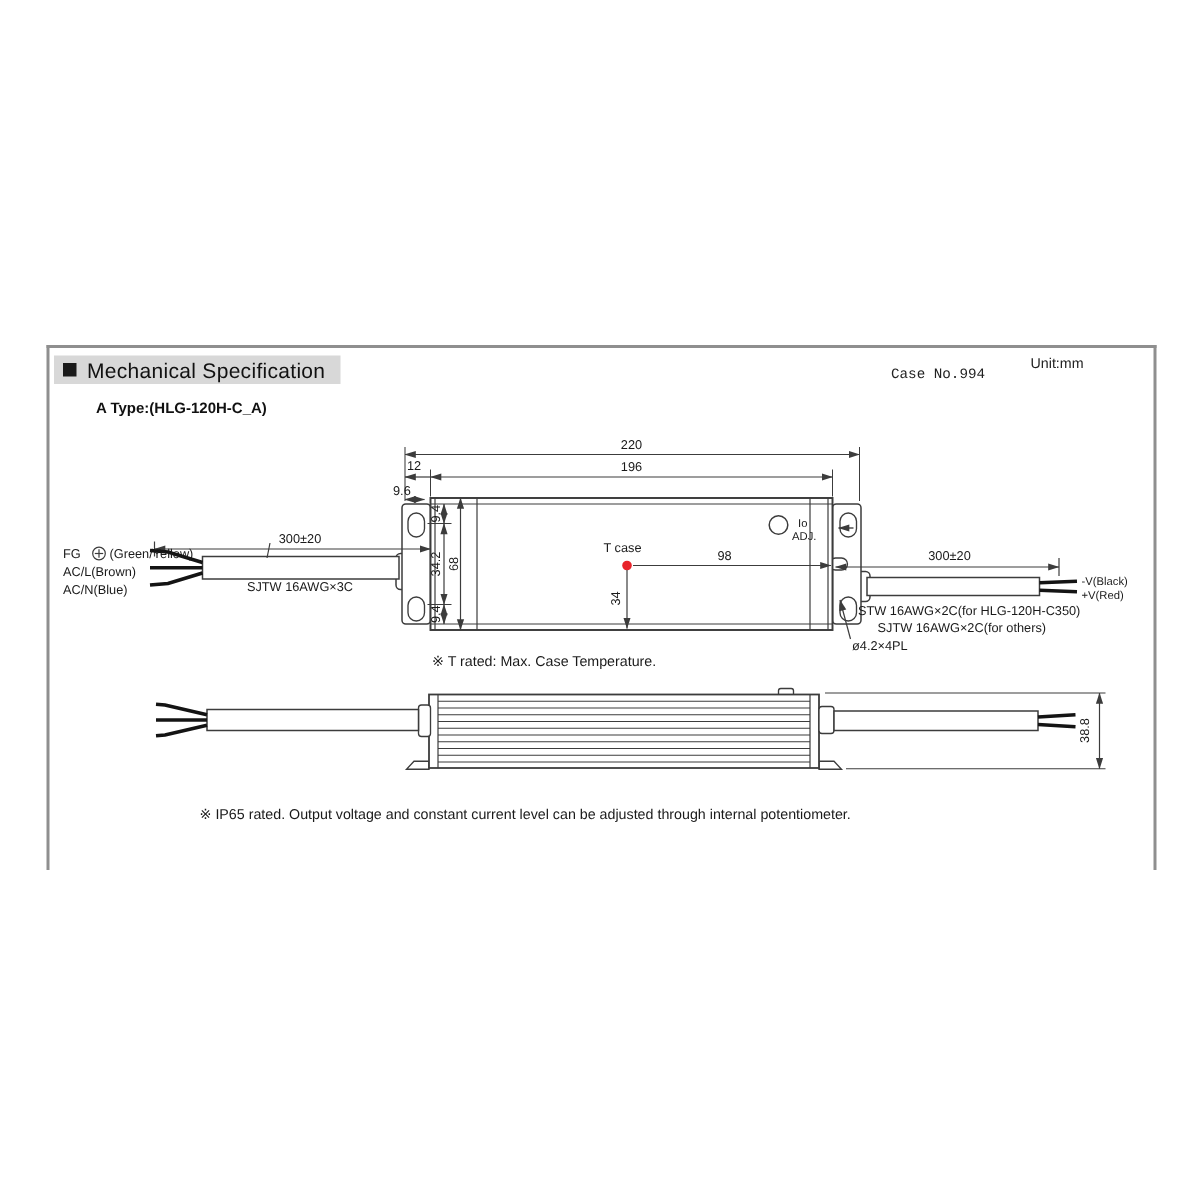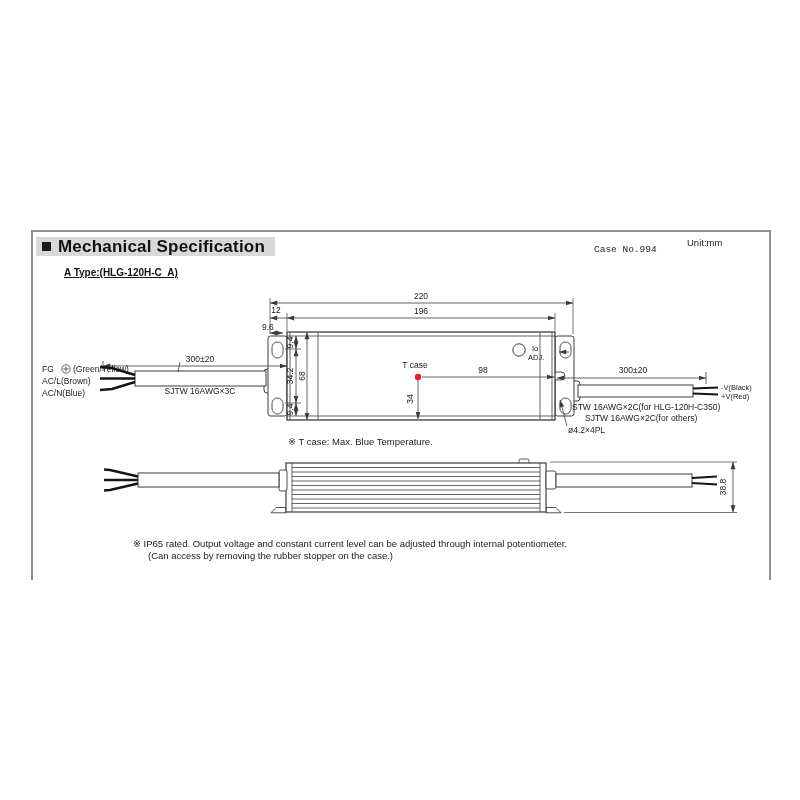--- a/index.html
+++ b/index.html
@@ -3,24 +3,24 @@
 <meta charset="utf-8">
 <style>
   html,body{margin:0;padding:0;background:#fff;}
   #page{position:relative;width:800px;height:800px;background:#ffffff;overflow:hidden;
         font-family:"Liberation Sans","DejaVu Sans",sans-serif;color:#222;}
   #frame{position:absolute;left:31px;top:230px;width:736px;height:348px;
          border-top:2px solid #8f8f8f;border-left:2px solid #8f8f8f;border-right:2px solid #8f8f8f;}
   #title-bar{position:absolute;left:36px;top:237px;height:19px;background:#d8d8d8;
              display:flex;align-items:center;gap:7px;padding:0 10px 0 6px;}
   #title-square{width:9px;height:9px;background:#1a1a1a;}
-  #title-text{font-size:17px;font-weight:bold;color:#111;letter-spacing:0.2px;}
+  #title-text{font-size:14px;font-weight:normal;color:#111;letter-spacing:0.2px;}
   #case-no{position:absolute;left:594px;top:244px;font-size:9.5px;color:#222;font-family:Liberation Mono, monospace;}
   #unit{position:absolute;left:687px;top:237px;font-size:9.5px;color:#222;}
-  #type-label{position:absolute;left:64px;top:267px;font-size:10px;font-weight:bold;color:#111;text-decoration:underline;}
+  #type-label{position:absolute;left:64px;top:267px;font-size:10px;font-weight:bold;color:#111;}
   #tcase-note{position:absolute;left:288px;top:436px;font-size:9.5px;color:#1a1a1a;}
   #footnote1{position:absolute;left:133px;top:538px;font-size:9.5px;color:#1a1a1a;text-align:right;}
   #footnote2{position:absolute;left:148px;top:550px;font-size:9.5px;color:#1a1a1a;}
   svg{position:absolute;left:0;top:0;}
   svg text{font-family:"Liberation Sans","DejaVu Sans",sans-serif;fill:#1a1a1a;}
   .ln{stroke:#3c3c3c;fill:none;}
   .shape{stroke:#3c3c3c;fill:#ffffff;}
   .dimtxt{font-size:8.5px;}
   .smalltxt{font-size:7.5px;}
   .lbltxt{font-size:8.5px;}
@@ -203,17 +203,16 @@
       </g>
       <g>
         <line class="ln" x1="550" y1="462" x2="737" y2="462" stroke-width="0.7"></line>
         <line class="ln" x1="564" y1="512.5" x2="737" y2="512.5" stroke-width="0.7"></line>
         <line class="ln" x1="733" y1="462" x2="733" y2="512.5" stroke-width="0.8" marker-start="url(#as)" marker-end="url(#ae)"></line>
         <text class="dimtxt" transform="translate(726,487) rotate(-90)" text-anchor="middle">38.8</text>
       </g>
     </g>
   </svg>
 
-  <div id="tcase-note">※ T case: Max. Blue Temperature.</div>
+  <div id="tcase-note">※ T rated: Max. Case Temperature.</div>
   <div id="footnote1">※ IP65 rated. Output voltage and constant current level can be adjusted through internal potentiometer.</div>
-  <div id="footnote2">(Can access by removing the rubber stopper on the case.)</div>
 
 </div>
 
 </body></html>

